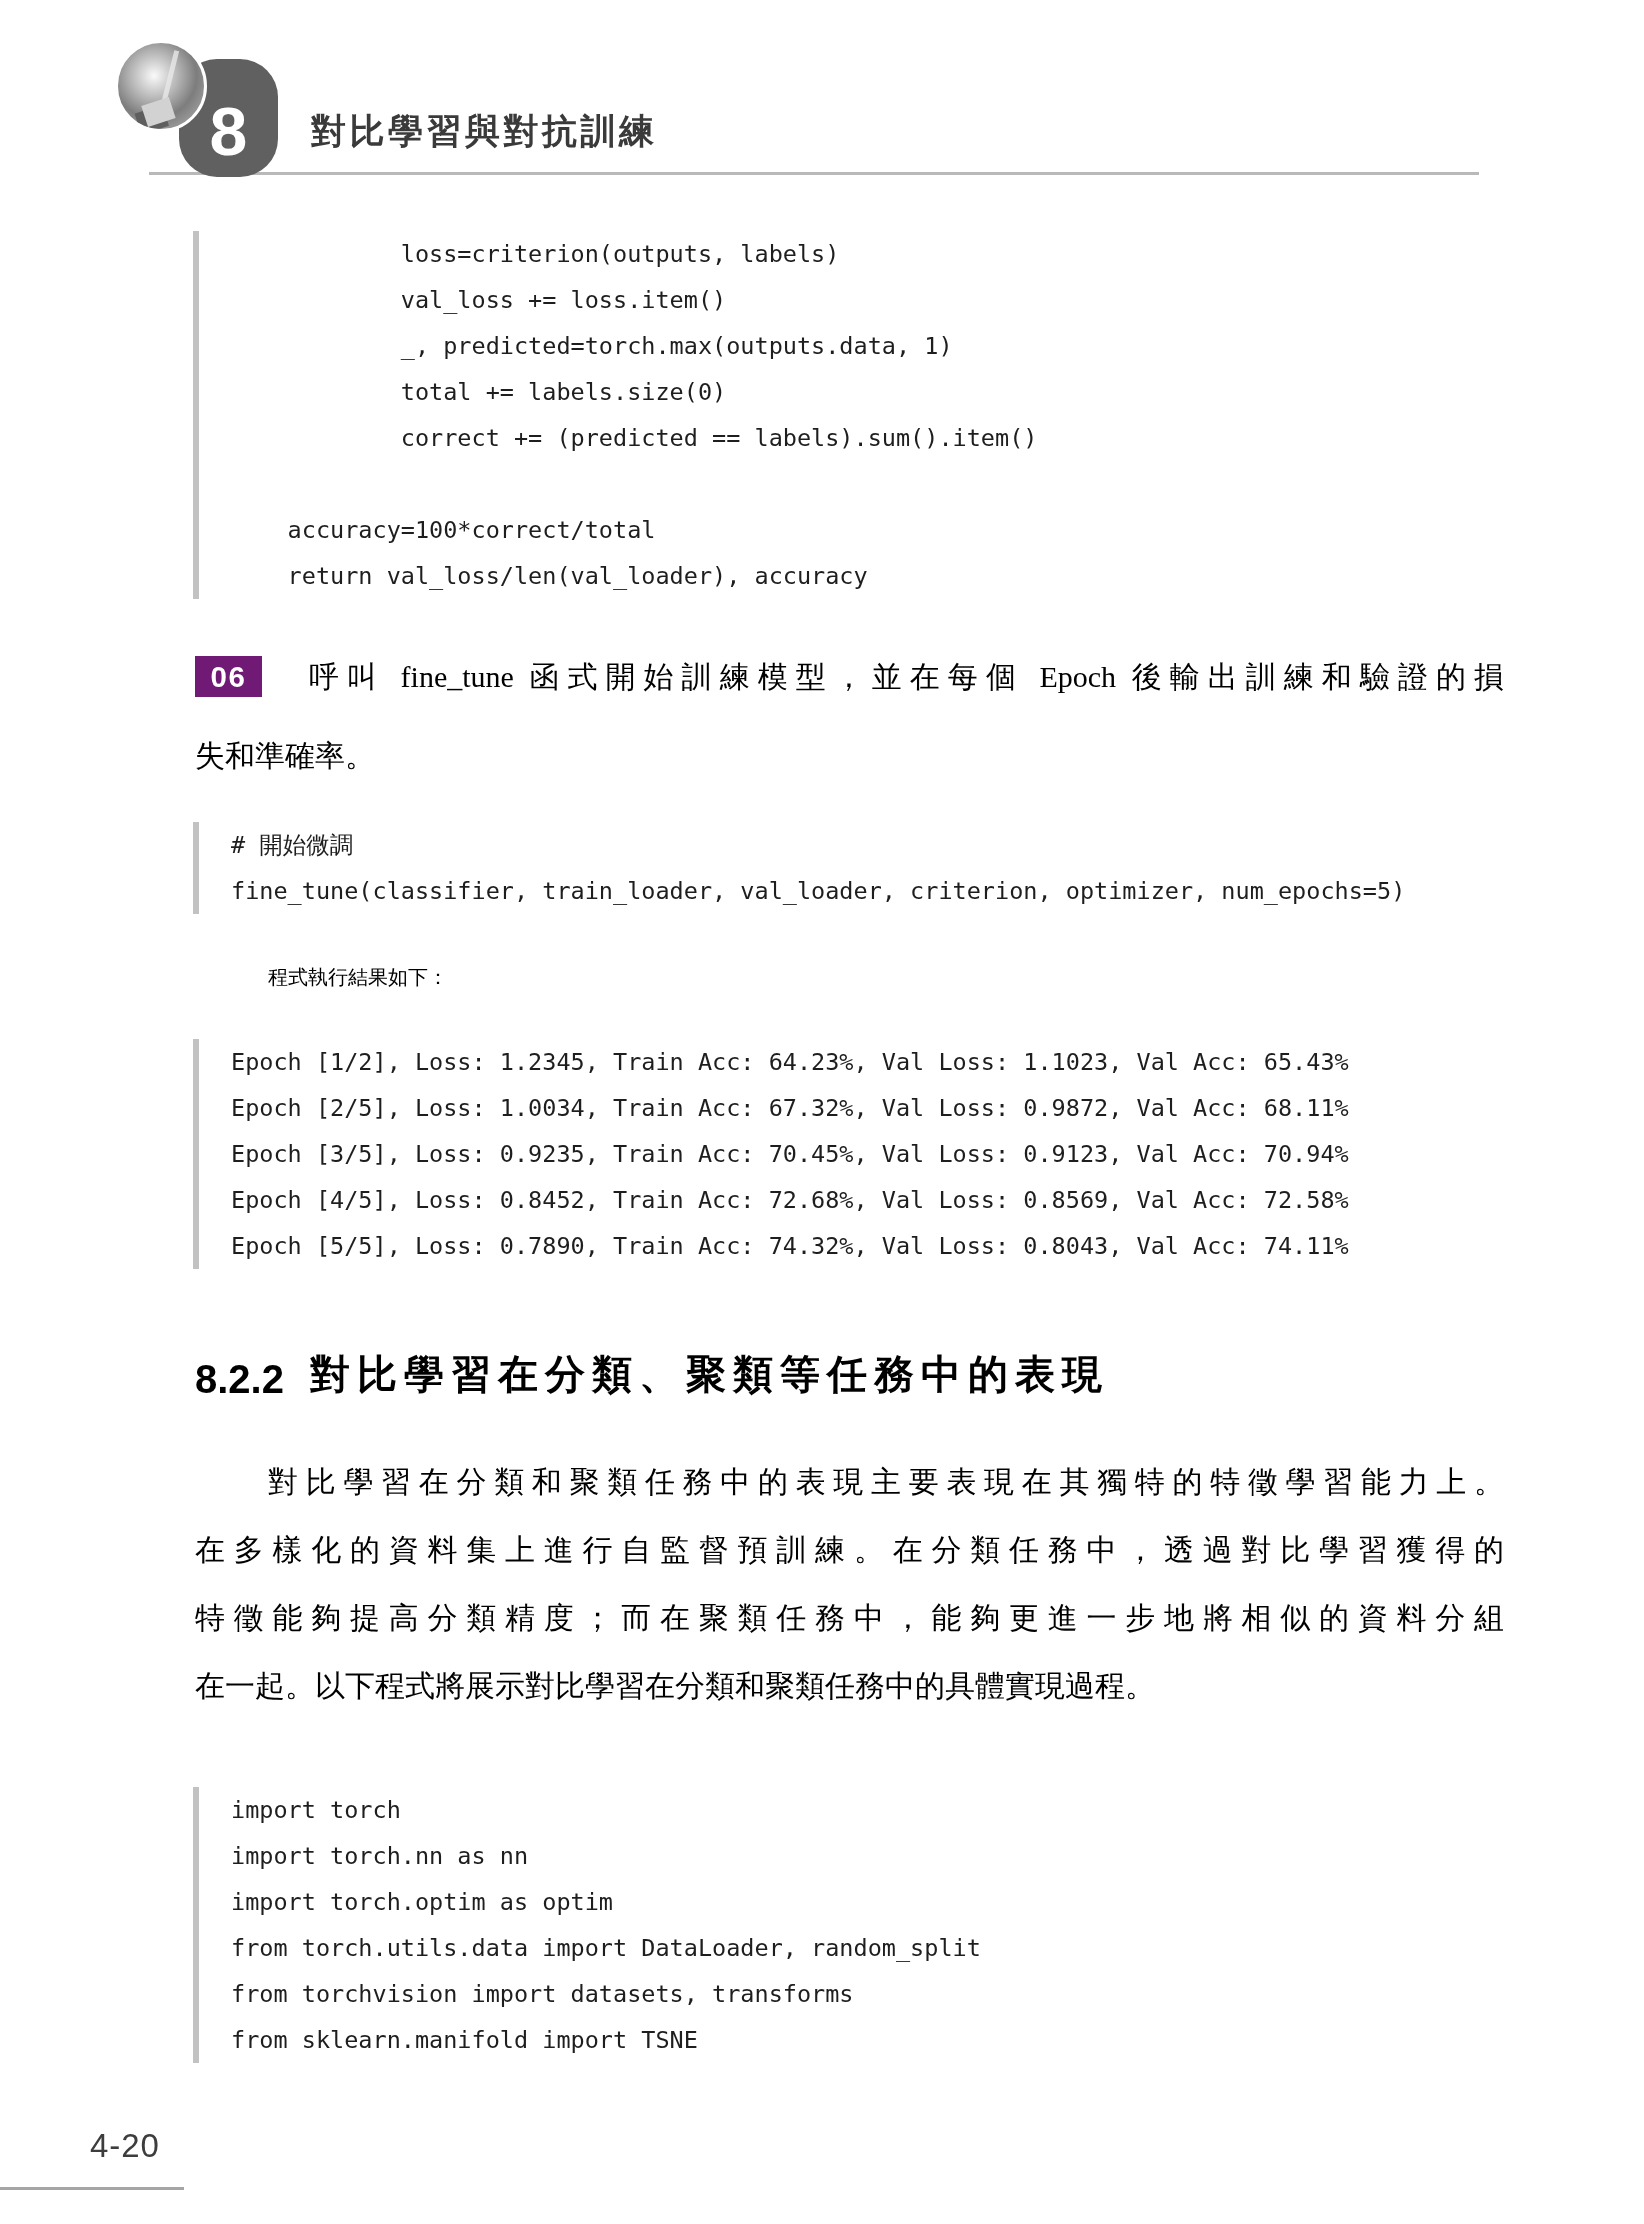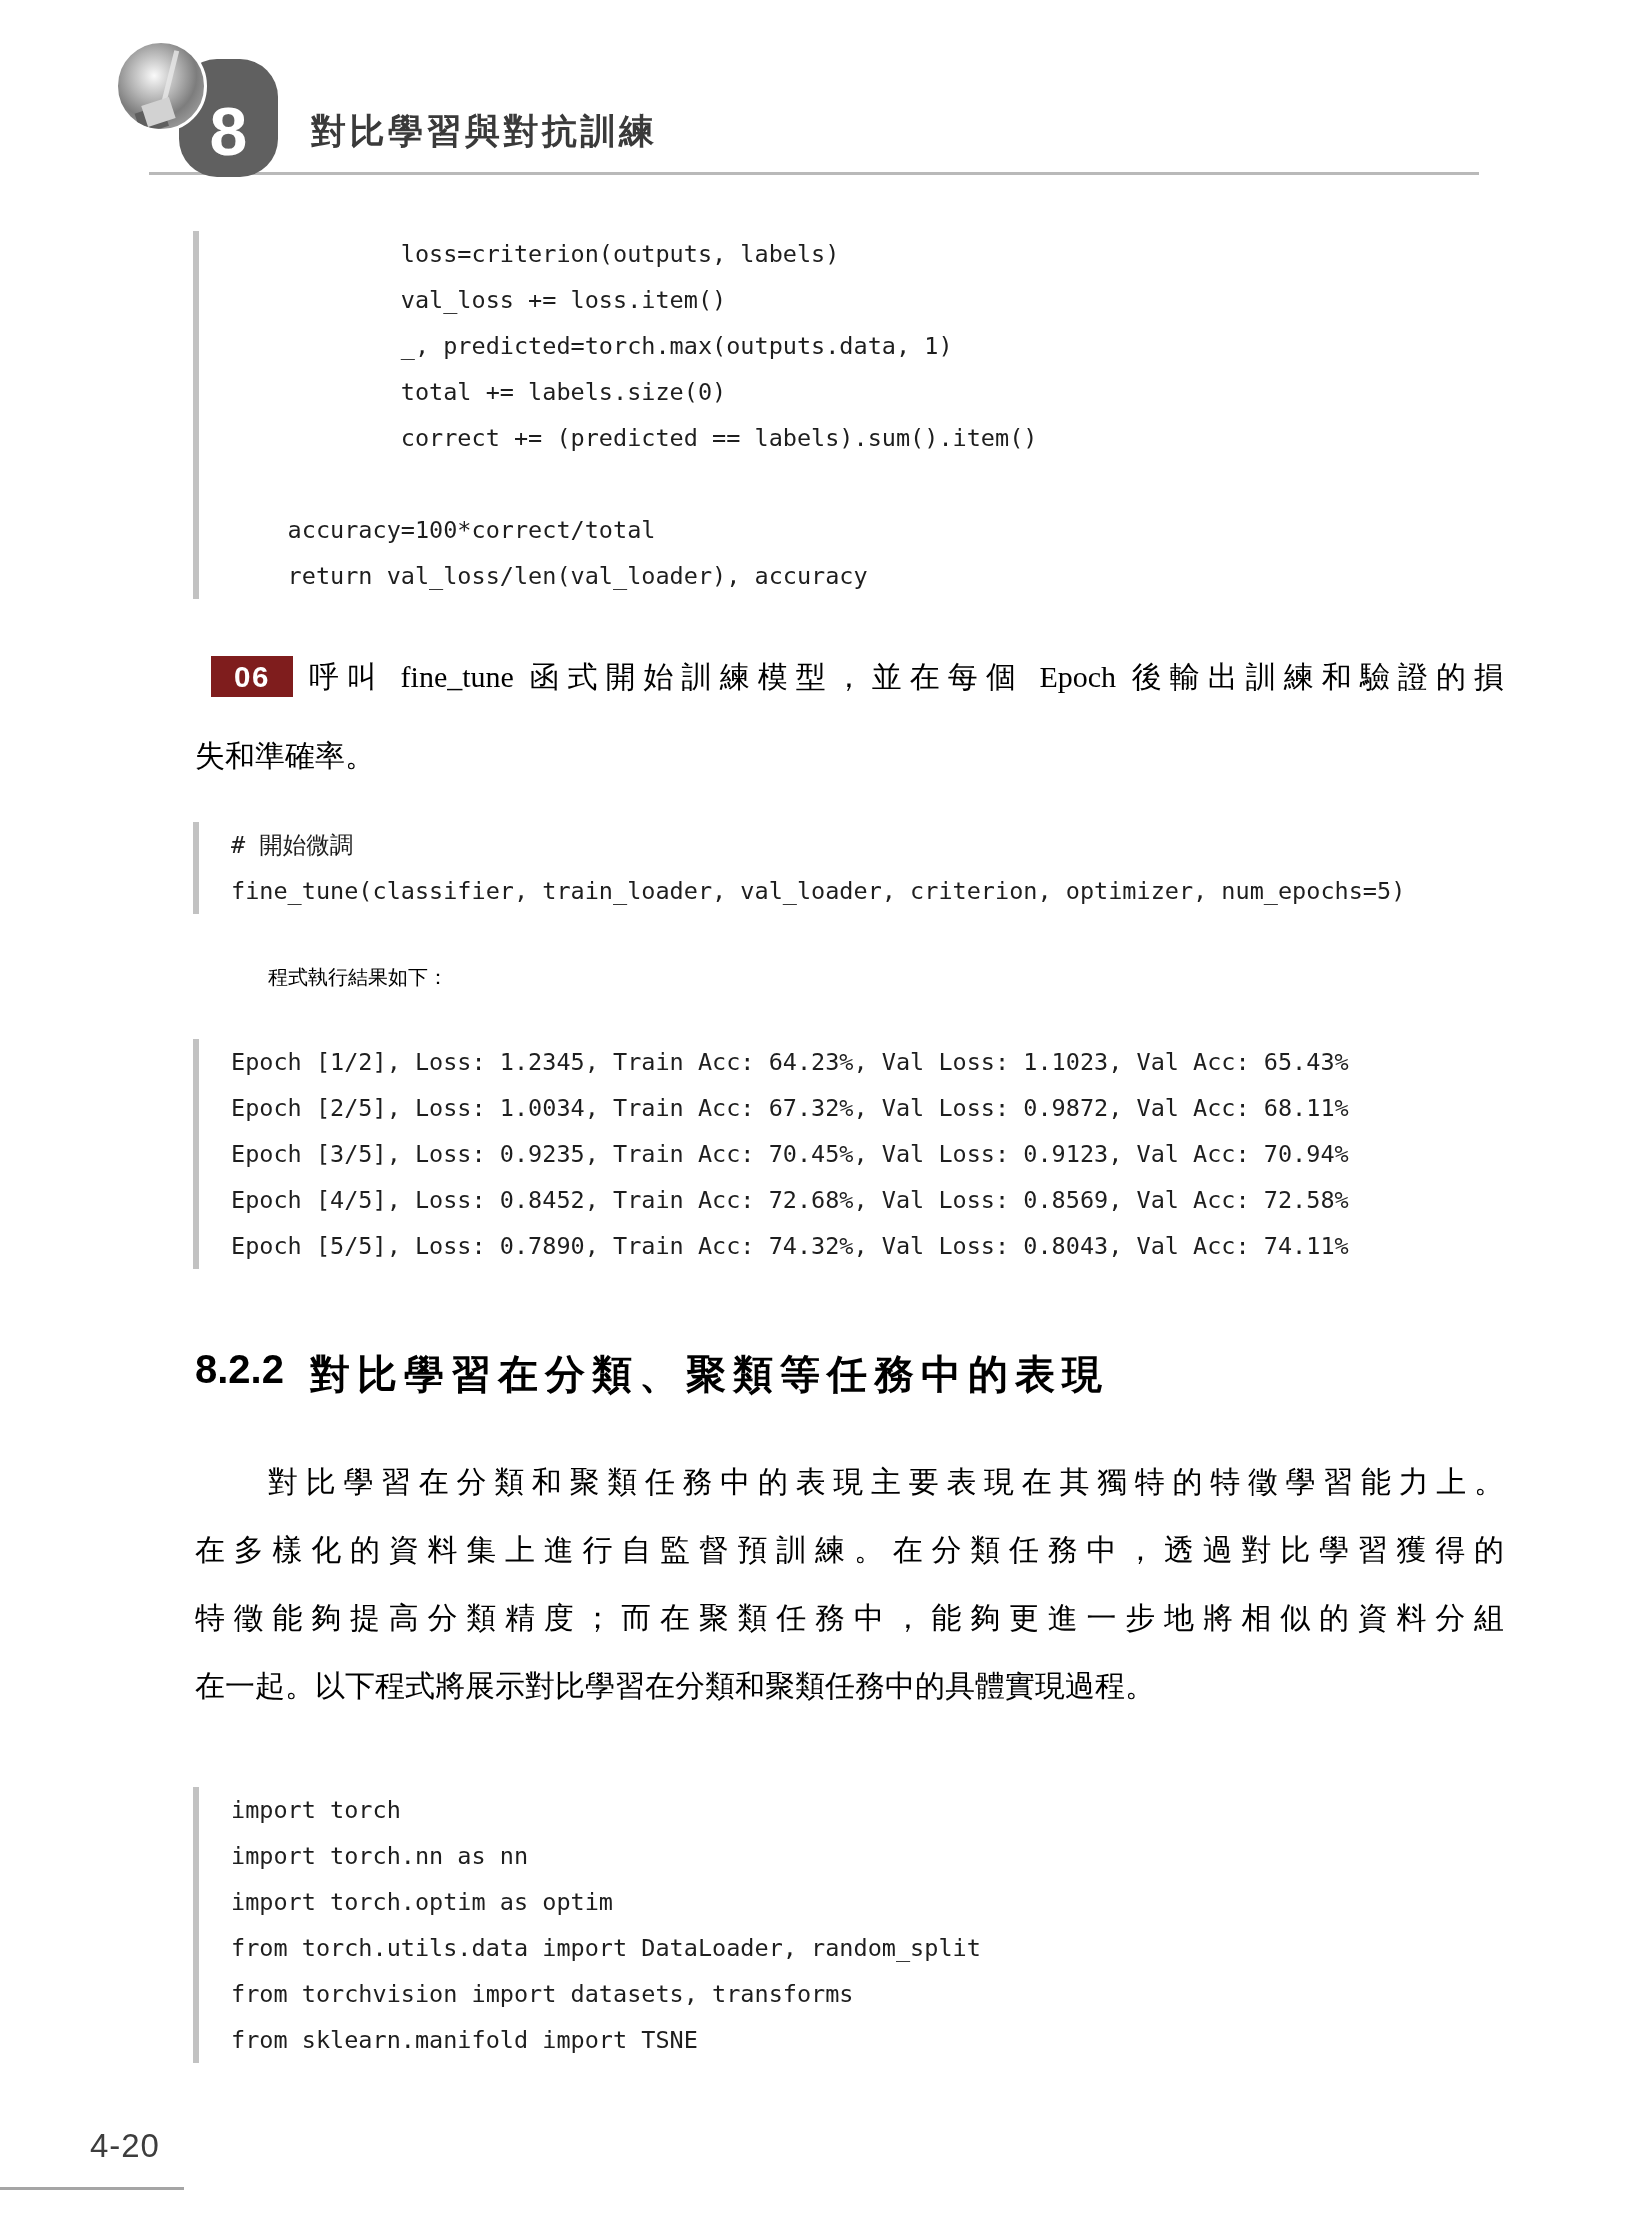--- a/index.html
+++ b/index.html
@@ -65,22 +65,22 @@
   .code-line:empty::before { content: "\00a0"; }
 
   #code-block-1 { top: 231px; }
   #code-block-2 { top: 822px; }
   #output-block { top: 1039px; }
   #code-block-3 { top: 1787px; }
 
   
   .step { position: absolute; left: 195px; top: 652px; width: 1309px; }
   .step-badge {
-    position: absolute; left: 16px; top: 4.3px;
-    width: 82px; height: 41px; background: #7f1d1d;
+    position: absolute; left: 0; top: 4.3px;
+    width: 67px; height: 41px; background: #701a75;
     color: #fff; font: bold 29.5px "Liberation Sans", sans-serif;
     letter-spacing: 1.7px;
     display: flex; align-items: center; justify-content: center;
   }
   .step-line1 {
     padding-left: 114px; font-size: 30px; line-height: 49px;
     text-align: justify; text-align-last: justify;
   }
   .step-line2 { margin-top: 30px; font-size: 30px; line-height: 49px; }
 
@@ -88,21 +88,21 @@
   .result-intro {
     position: absolute; left: 195px; top: 958px;
     font-size: 20px; line-height: 38px; padding-left: 73px;
   }
 
   
   .section-heading {
     position: absolute; left: 195px; top: 1347px;
     font-family: "Liberation Sans", sans-serif; font-weight: 700;
     font-size: 40px; color: #000;
-    display: flex; align-items: flex-start; gap: 26px;
+    display: flex; align-items: flex-end; gap: 26px;
   }
   .section-heading .sec-title { letter-spacing: 7px; }
 
   
   .paragraph {
     position: absolute; left: 195px; top: 1448px; width: 1309px;
     font-size: 30px; color: #000;
   }
   .para-line { line-height: 68px; text-align: justify; text-align-last: justify; }
   .para-line:first-child { text-indent: 73px; }

